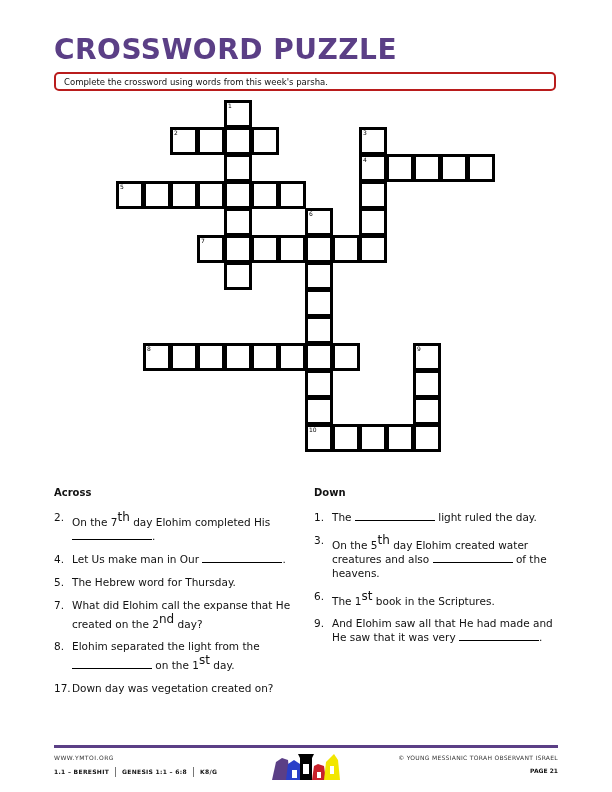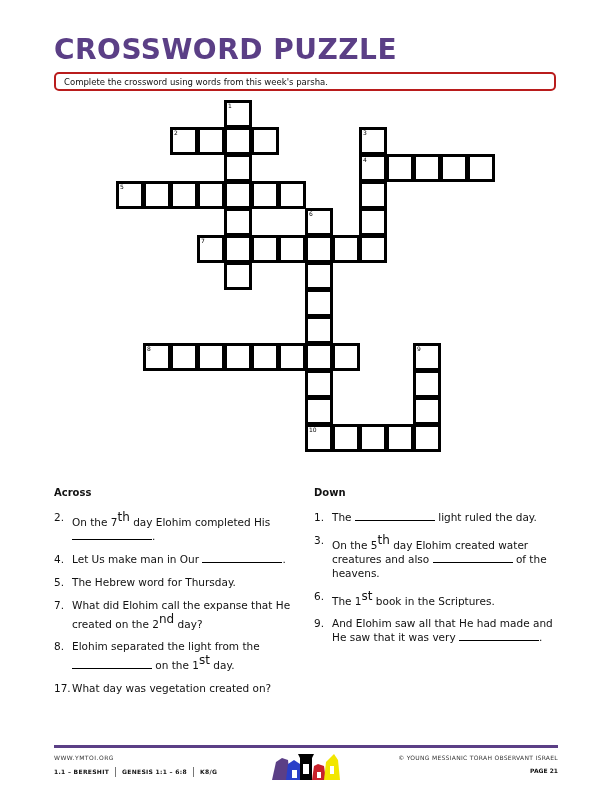--- a/index.html
+++ b/index.html
@@ -130,21 +130,21 @@
       <div class="clue">
         <span class="n">7.</span>
         <span class="t">What did Elohim call the expanse that He created on the 2<sup>nd</sup> day?</span>
       </div>
       <div class="clue">
         <span class="n">8.</span>
         <span class="t">Elohim separated the light from the <span class="blank" style="width: 80px;"></span> on the 1<sup>st</sup> day.</span>
       </div>
       <div class="clue">
         <span class="n">17.</span>
-        <span class="t">What day was vegetation created on?</span>
+        <span class="t">Down day was vegetation created on?</span>
       </div>
     </div>
 </div>
 
 <div class="clues down">
   <h3>Down</h3>
   <div id="down-list">
       <div class="clue">
         <span class="n">1.</span>
         <span class="t">The <span class="blank" style="width: 80px;"></span> light ruled the day.</span>

